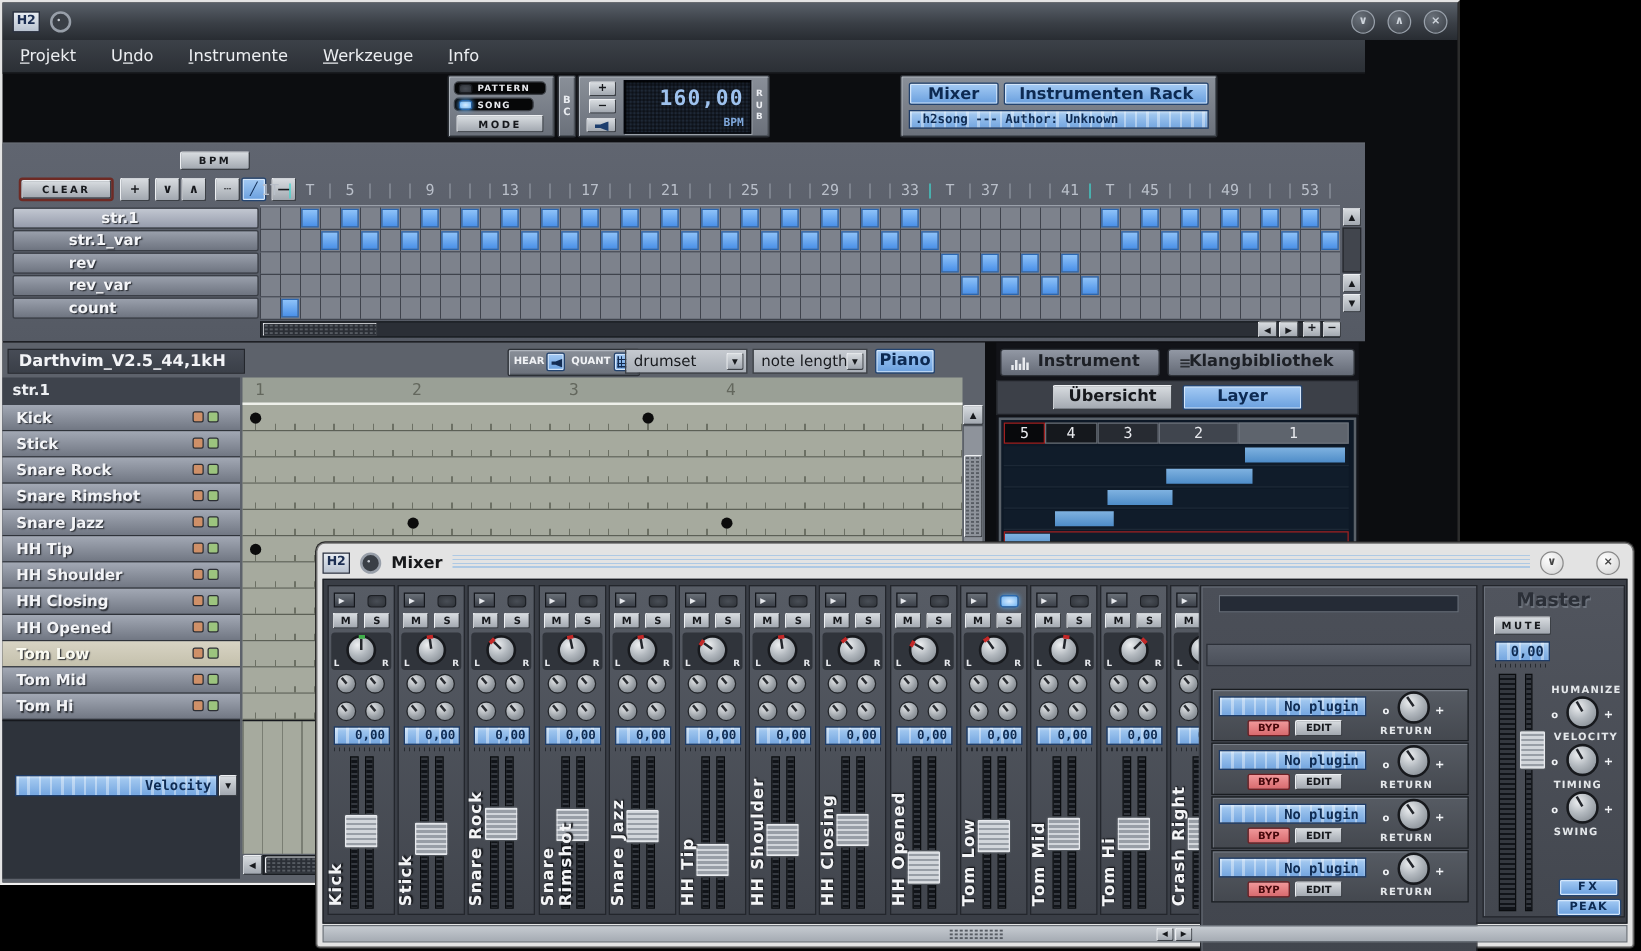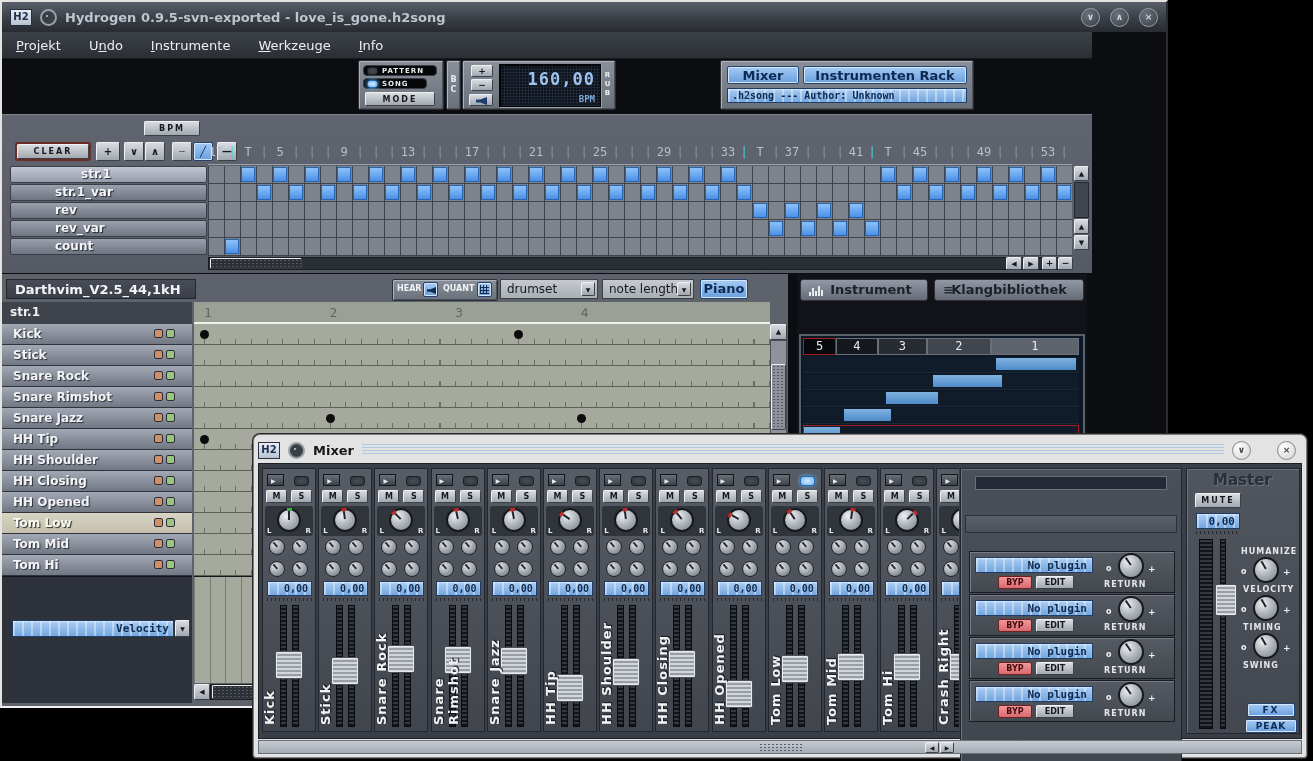--- a/index.html
+++ b/index.html
@@ -66,21 +66,20 @@
 </style>
 </head>
 <body>
 
 <div id="desktop">
   <div id="main-window">
     <div id="mw-inner">
       <div id="titlebar">
         <span class="h2icon">H2</span>
         <span class="ring-icon"></span>
-        <span id="main-title">Hydrogen 0.9.5-svn-exported - love_is_gone.h2song</span>
         <span id="main-controls">
             <span class="circlebtn">∨</span>
             <span class="circlebtn">∧</span>
             <span class="circlebtn">×</span>
           </span>
       </div>
       <div id="menubar">
           <div class="menu-item"><span></span><span style="text-decoration: underline;">P</span><span>rojekt</span></div>
           <div class="menu-item"><span>U</span><span style="text-decoration: underline;">n</span><span>do</span></div>
           <div class="menu-item"><span></span><span style="text-decoration: underline;">I</span><span>nstrumente</span></div>
@@ -266,21 +265,21 @@
           <div class="btn" style="position: absolute; left: 1072px; top: 120px; width: 15px; height: 15px; font-family: &quot;DejaVu Sans&quot;, sans-serif; font-size: 7px; line-height: 14px;">▼</div>
           <div style="position: absolute; left: 206px; top: 142px; width: 864px; height: 13px; background: rgb(43, 47, 54); border: 1px solid rgb(25, 28, 33); box-sizing: border-box;"></div>
           <div class="btn dotgrip" style="position: absolute; left: 208px; top: 143px; width: 92px; height: 11px;"></div>
           <div class="btn" style="position: absolute; left: 1004px; top: 142px; width: 16px; height: 13px; font-family: &quot;DejaVu Sans&quot;, sans-serif; font-size: 7px; line-height: 12px;">◀</div>
           <div class="btn" style="position: absolute; left: 1021px; top: 142px; width: 16px; height: 13px; font-family: &quot;DejaVu Sans&quot;, sans-serif; font-size: 7px; line-height: 12px;">▶</div>
           <div class="btn" style="position: absolute; left: 1040px; top: 142px; width: 15px; height: 13px; font-family: &quot;DejaVu Sans&quot;, sans-serif; font-size: 9px; font-weight: bold; line-height: 11px;">+</div>
           <div class="btn" style="position: absolute; left: 1056px; top: 142px; width: 15px; height: 13px; font-family: &quot;DejaVu Sans&quot;, sans-serif; font-size: 9px; font-weight: bold; line-height: 11px;">−</div>
         </div>
       <div id="pattern-editor" style="position: absolute; left: 0px; top: 272px; width: 786px; height: 432px; background: rgb(93, 98, 107);">
           <div style="position: absolute; left: 4px; top: 5px; width: 190px; height: 20px; background: linear-gradient(rgb(71, 76, 86), rgb(58, 63, 72)); border: 1px solid rgb(35, 38, 44); font-family: &quot;DejaVu Sans&quot;, sans-serif; font-size: 13px; font-weight: bold; color: rgb(242, 243, 246); padding-left: 8px; line-height: 19px; box-sizing: border-box;">Darthvim_V2.5_44,1kH</div>
-          <div class="panel" style="position: absolute; left: 390px; top: 5px; width: 104px; height: 20px;">
+          <div class="panel" style="position: absolute; left: 404px; top: 5px; width: 104px; height: 20px;">
             <div style="position: absolute; left: 4px; top: 4px; font-family: &quot;DejaVu Sans&quot;, sans-serif; font-size: 8px; font-weight: bold; color: rgb(240, 242, 245);">HEAR</div>
             <div class="bbtn" style="position: absolute; left: 30px; top: 2px; width: 15px; height: 15px;">
               <div style="position: absolute; left: 3px; top: 4px; width: 9px; height: 7px; background: rgb(19, 44, 82); clip-path: polygon(0px 32%, 38% 32%, 100% 0px, 100% 100%, 38% 68%, 0px 68%);"></div>
             </div>
             <div style="position: absolute; left: 50px; top: 4px; font-family: &quot;DejaVu Sans&quot;, sans-serif; font-size: 8px; font-weight: bold; color: rgb(240, 242, 245);">QUANT</div>
             <div class="bbtn" style="position: absolute; left: 84px; top: 2px; width: 15px; height: 15px;">
               <div style="position: absolute; left: 2px; top: 2px; width: 9px; height: 9px; background-image: repeating-linear-gradient(0deg, rgb(19, 44, 82) 0px, rgb(19, 44, 82) 1px, rgba(0, 0, 0, 0) 1px, rgba(0, 0, 0, 0) 3px), repeating-linear-gradient(90deg, rgb(19, 44, 82) 0px, rgb(19, 44, 82) 1px, rgba(0, 0, 0, 0) 1px, rgba(0, 0, 0, 0) 3px);"></div>
             </div>
           </div>
           <div style="position: absolute; left: 498px; top: 5px; width: 98px; height: 20px; background: linear-gradient(rgb(198, 202, 208), rgb(168, 174, 182)); border: 1px solid rgb(60, 64, 70); box-sizing: border-box; font-family: &quot;DejaVu Sans&quot;, sans-serif; font-size: 12px; color: rgb(23, 25, 29); padding-left: 6px; line-height: 18px;">drumset<div class="btn" style="position: absolute; right: 2px; top: 2px; width: 14px; height: 14px; font-family: &quot;DejaVu Sans&quot;, sans-serif; font-size: 6px; line-height: 13px;">▼</div></div>
@@ -359,20 +358,24 @@
         </div>
       <div id="right-panel" style="position: absolute; left: 795px; top: 272px; width: 290px; height: 432px; background: rgb(18, 19, 24);">
           <div style="position: absolute; left: 3px; top: 5px; width: 128px; height: 22px; background: linear-gradient(rgb(146, 152, 164), rgb(100, 106, 118)); border: 1px solid rgb(46, 50, 56); border-radius: 3px; box-sizing: border-box; font-family: &quot;DejaVu Sans&quot;, sans-serif; font-size: 13px; font-weight: bold; color: rgb(29, 32, 38); text-align: center; line-height: 20px; padding-left: 14px;"><div style="position: absolute; left: 8px; top: 6px; width: 14px; height: 10px; display: flex; align-items: flex-end; gap: 1px;">
               <i style="width: 2px; height: 4px; background: rgb(232, 234, 238);"></i>
               <i style="width: 2px; height: 8px; background: rgb(232, 234, 238);"></i>
               <i style="width: 2px; height: 5px; background: rgb(232, 234, 238);"></i>
               <i style="width: 2px; height: 10px; background: rgb(232, 234, 238);"></i>
               <i style="width: 2px; height: 6px; background: rgb(232, 234, 238);"></i>
             </div><span>Instrument</span></div>
           <div style="position: absolute; left: 137px; top: 5px; width: 150px; height: 22px; background: linear-gradient(rgb(146, 152, 164), rgb(100, 106, 118)); border: 1px solid rgb(46, 50, 56); border-radius: 3px; box-sizing: border-box; font-family: &quot;DejaVu Sans&quot;, sans-serif; font-size: 13px; font-weight: bold; color: rgb(29, 32, 38); text-align: center; line-height: 20px;"><div style="position: absolute; left: 8px; top: 0px; font-family: &quot;DejaVu Sans&quot;, sans-serif; font-size: 12px; color: rgb(42, 46, 52);">≡</div><span>Klangbibliothek</span></div>
+          <div style="position: absolute; left: 0px; top: 30px; width: 290px; height: 28px; background: rgb(60, 64, 72); border: 1px solid rgb(32, 35, 41); box-sizing: border-box;">
+            <div class="btn" style="position: absolute; left: 44px; top: 3px; width: 96px; height: 20px; font-family: &quot;DejaVu Sans&quot;, sans-serif; font-size: 13px; font-weight: bold; line-height: 18px;">Übersicht</div>
+            <div class="bbtn" style="position: absolute; left: 148px; top: 3px; width: 96px; height: 20px; font-family: &quot;DejaVu Sans&quot;, sans-serif; font-size: 13px; font-weight: bold; line-height: 18px;">Layer</div>
+          </div>
           <div style="position: absolute; left: 2px; top: 60px; width: 286px; height: 372px; background: rgb(13, 24, 38); border: 2px solid rgb(89, 96, 104); box-sizing: border-box;">
             <div style="position: absolute; left: 2px; top: 2px; width: 33.12px; height: 17px; background: rgb(8, 9, 12); border: 1px solid rgb(160, 32, 32); box-sizing: border-box; font-family: &quot;DejaVu Sans Mono&quot;, monospace; font-size: 12px; color: rgb(232, 234, 238); text-align: center; line-height: 15px;">5</div>
             <div style="position: absolute; left: 35.12px; top: 2px; width: 41.4px; height: 17px; background: rgb(21, 24, 29); border: 1px solid rgb(106, 112, 122); box-sizing: border-box; font-family: &quot;DejaVu Sans Mono&quot;, monospace; font-size: 12px; color: rgb(232, 234, 238); text-align: center; line-height: 15px;">4</div>
             <div style="position: absolute; left: 76.52px; top: 2px; width: 49.68px; height: 17px; background: rgb(39, 43, 50); border: 1px solid rgb(106, 112, 122); box-sizing: border-box; font-family: &quot;DejaVu Sans Mono&quot;, monospace; font-size: 12px; color: rgb(232, 234, 238); text-align: center; line-height: 15px;">3</div>
             <div style="position: absolute; left: 126.2px; top: 2px; width: 63.48px; height: 17px; background: rgb(64, 69, 78); border: 1px solid rgb(106, 112, 122); box-sizing: border-box; font-family: &quot;DejaVu Sans Mono&quot;, monospace; font-size: 12px; color: rgb(232, 234, 238); text-align: center; line-height: 15px;">2</div>
             <div style="position: absolute; left: 189.68px; top: 2px; width: 88.32px; height: 17px; background: rgb(94, 100, 109); border: 1px solid rgb(106, 112, 122); box-sizing: border-box; font-family: &quot;DejaVu Sans Mono&quot;, monospace; font-size: 12px; color: rgb(232, 234, 238); text-align: center; line-height: 15px;">1</div>
             <div style="position: absolute; left: 2px; top: 21px; width: 276px; height: 15px; background: rgb(16, 28, 42); border-bottom: 1px solid rgb(28, 40, 54);">
               <div style="position: absolute; left: 193.2px; top: 1px; width: 80.04px; height: 12px; background: linear-gradient(rgb(127, 178, 224), rgb(78, 140, 200));"></div>
             </div>
             <div style="position: absolute; left: 2px; top: 38px; width: 276px; height: 15px; background: rgb(16, 28, 42); border-bottom: 1px solid rgb(28, 40, 54);">

